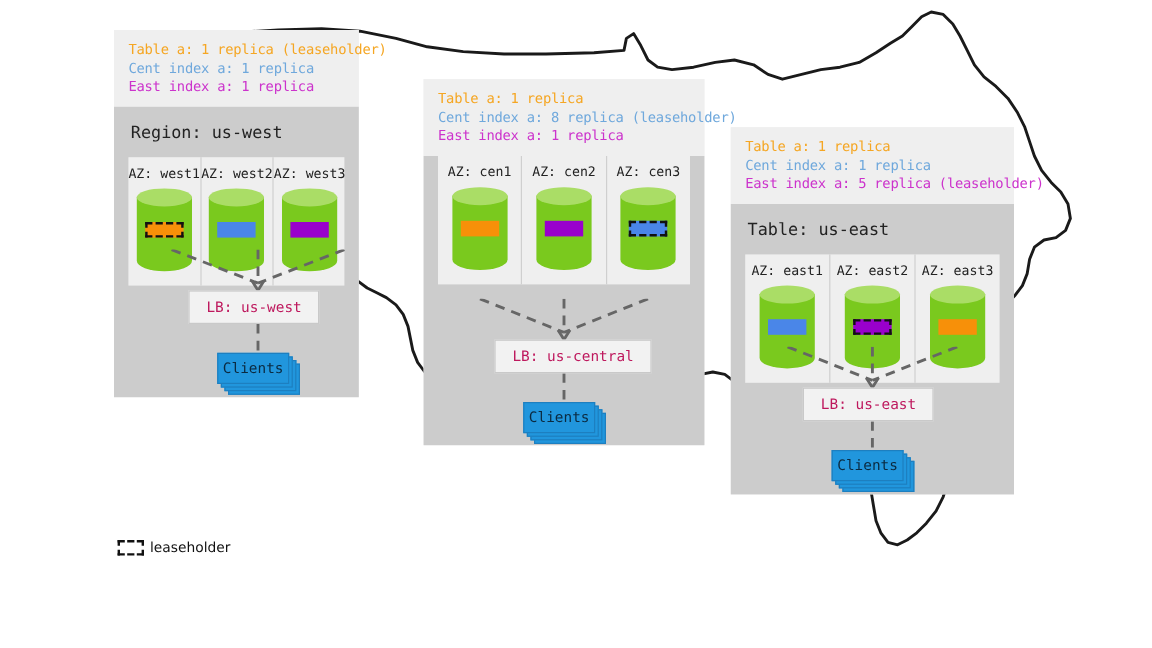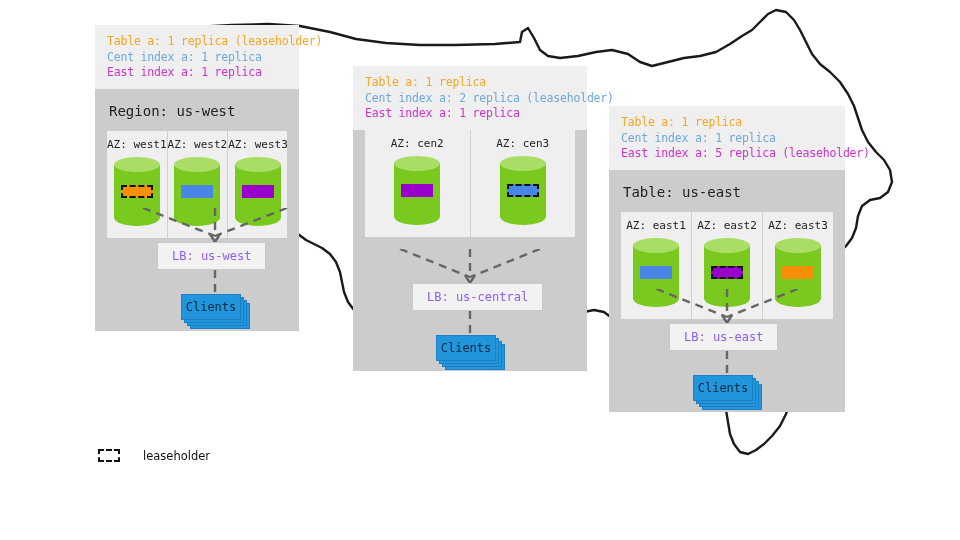--- a/index.html
+++ b/index.html
@@ -23,28 +23,28 @@
 
   .cyl{position:relative;margin:0 auto;}
   .cyl-body{position:absolute;left:0;border-radius:0 0 50% 50%/0 0 14% 14%;}
   .cyl-top{position:absolute;left:0;top:0;border-radius:50%;}
   .cyl-chip{position:absolute;box-sizing:border-box;}
   .chip-lease{border:2px dashed #111;}
 
   .arrows{position:absolute;left:0;width:100%;z-index:3;pointer-events:none;}
 
   .lb-box{position:absolute;z-index:4;background:#f2f2f2;border:1px solid #c9c9c9;
-          font-size:12px;color:#8b5cf6;text-align:center;padding:6px 14px;white-space:nowrap;}
+          font-size:12px;color:#be185d;text-align:center;padding:6px 14px;white-space:nowrap;}
 
   .clients{position:absolute;z-index:4;}
   .clients .sheet{position:absolute;background:#2196dd;border:1px solid #1d7fc0;}
   .clients .front{position:absolute;background:#2196dd;border:1px solid #1d7fc0;
                   font-size:12px;color:#0b2a40;display:flex;align-items:center;justify-content:center;}
 
-  .legend{position:absolute;z-index:5;display:flex;align-items:flex-start;gap:23px;}
+  .legend{position:absolute;z-index:5;display:flex;align-items:center;gap:5px;}
   .legend-swatch{width:22px;height:13px;border:2px dashed #111;box-sizing:border-box;background:transparent;}
   .legend-text{font-size:11.5px;color:#111;font-family:"DejaVu Sans","Liberation Sans",sans-serif;}
 </style>
 </head>
 <body>
 
 <svg id="map-layer" viewBox="0 0 960 540" xmlns="http://www.w3.org/2000/svg">
   <path fill="none" stroke="#1a1a1a" stroke-width="2.4" stroke-linejoin="round" stroke-linecap="round" d="M 108 32
            L 120 27 L 133 34 L 140 28 L 152 33
            L 171 30 L 196 27 L 232 25 L 268 24 L 300 26
@@ -134,25 +134,33 @@
           <div class="sheet" style="left: 9px; top: 9px; width: 58px; height: 24px;"></div>
           <div class="sheet" style="left: 6px; top: 6px; width: 58px; height: 24px;"></div>
           <div class="sheet" style="left: 3px; top: 3px; width: 58px; height: 24px;"></div>
           <div class="front" style="left: 0px; top: 0px; width: 58px; height: 24px;">Clients</div>
         </div>
       </div>
     </div>
     <div class="region-panel" style="left: 353px; top: 66px; width: 234px; height: 305px;">
       <div class="replica-legend">
         <div class="replica-line" style="color: rgb(245, 166, 35);">Table a: 1 replica</div>
-        <div class="replica-line" style="color: rgb(111, 168, 220);">Cent index a: 2 replica (leaseholder)</div>
+        <div class="replica-line" style="color: rgb(111, 168, 220);">Cent index a: 8 replica (leaseholder)</div>
         <div class="replica-line" style="color: rgb(204, 51, 204);">East index a: 1 replica</div>
       </div>
       <div class="region-body" style="height: 241.5px;">
         <div class="az-row">
+          <div class="az-cell">
+            <div class="az-label">AZ: cen1</div>
+            <div class="cyl" style="width: 46px; height: 77px;">
+              <div class="cyl-body" style="top: 7.5px; width: 46px; height: 62px; background: rgb(122, 201, 30);"></div>
+              <div class="cyl-top" style="width: 46px; height: 15px; background: rgb(170, 221, 102);"></div>
+              <div class="cyl-chip" style="background: rgb(247, 144, 9); left: 7px; top: 28px; width: 32px; height: 13px;"></div>
+            </div>
+          </div>
           <div class="az-cell">
             <div class="az-label">AZ: cen2</div>
             <div class="cyl" style="width: 46px; height: 77px;">
               <div class="cyl-body" style="top: 7.5px; width: 46px; height: 62px; background: rgb(122, 201, 30);"></div>
               <div class="cyl-top" style="width: 46px; height: 15px; background: rgb(170, 221, 102);"></div>
               <div class="cyl-chip" style="background: rgb(153, 0, 204); left: 7px; top: 28px; width: 32px; height: 13px;"></div>
             </div>
           </div>
           <div class="az-cell">
             <div class="az-label">AZ: cen3</div>

